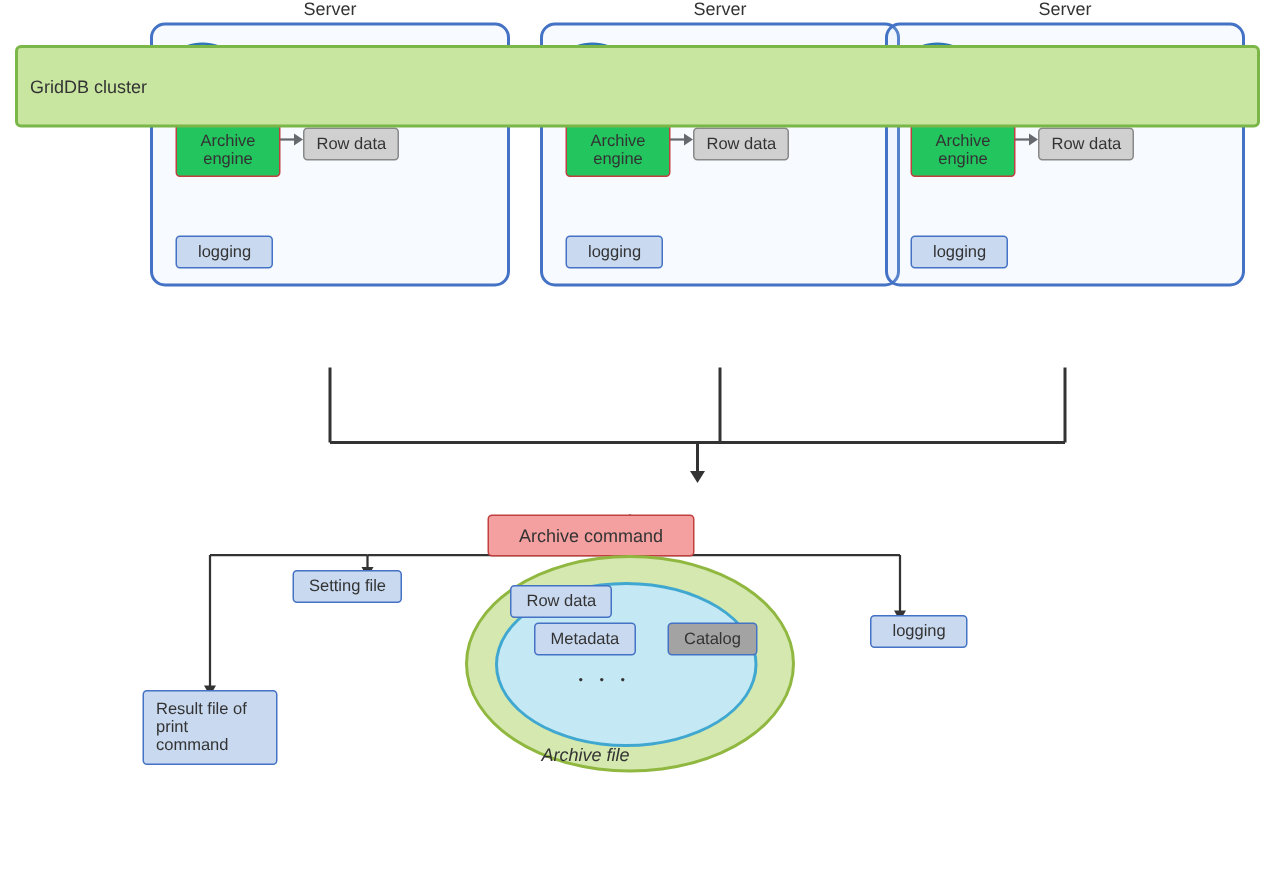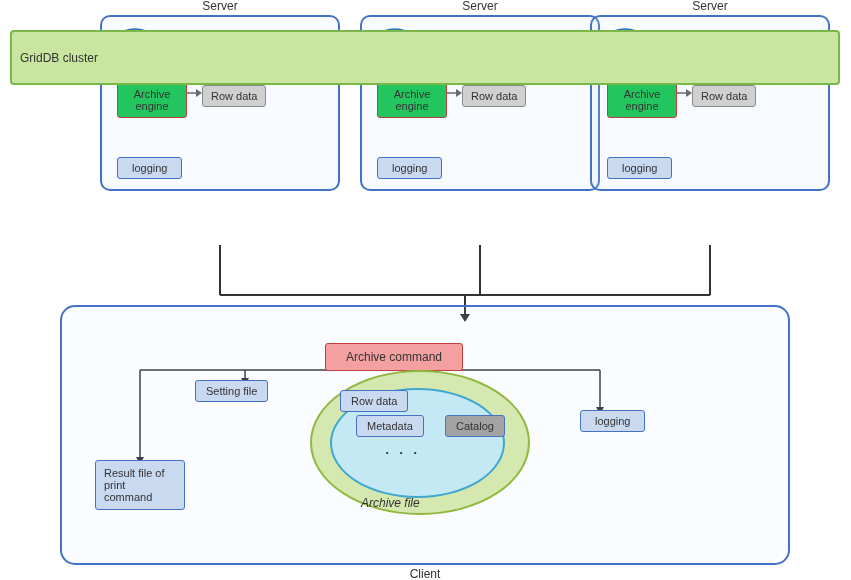--- a/index.html
+++ b/index.html
@@ -390,23 +390,20 @@
         <line x1="32" y1="8" x2="32" y2="30" stroke="#2e75b6" stroke-width="1.5"></line>
         <text x="18" y="22" text-anchor="middle" fill="white" font-size="9" font-weight="bold">DB</text>
       </svg>
       <div class="griddb-node-box">GridDB node</div>
     </div>
     <div class="archive-engine-box">Archive<br>engine</div>
     <div class="row-data-box" style="position:absolute;top:68px;left:100px;">Row data</div>
     <div class="logging-box" style="position:absolute;top:140px;left:15px;">logging</div>
   </div>
 
-  <div class="client-container">
-    <span class="client-label">Client</span>
-  </div>
 
   <div class="archive-command-box">Archive command</div>
 
   <div class="setting-file-box">Setting file</div>
 
   <div class="logging-client-box">logging</div>
 
   <div class="result-file-box">
     <span>Result file of
 print command</span>

